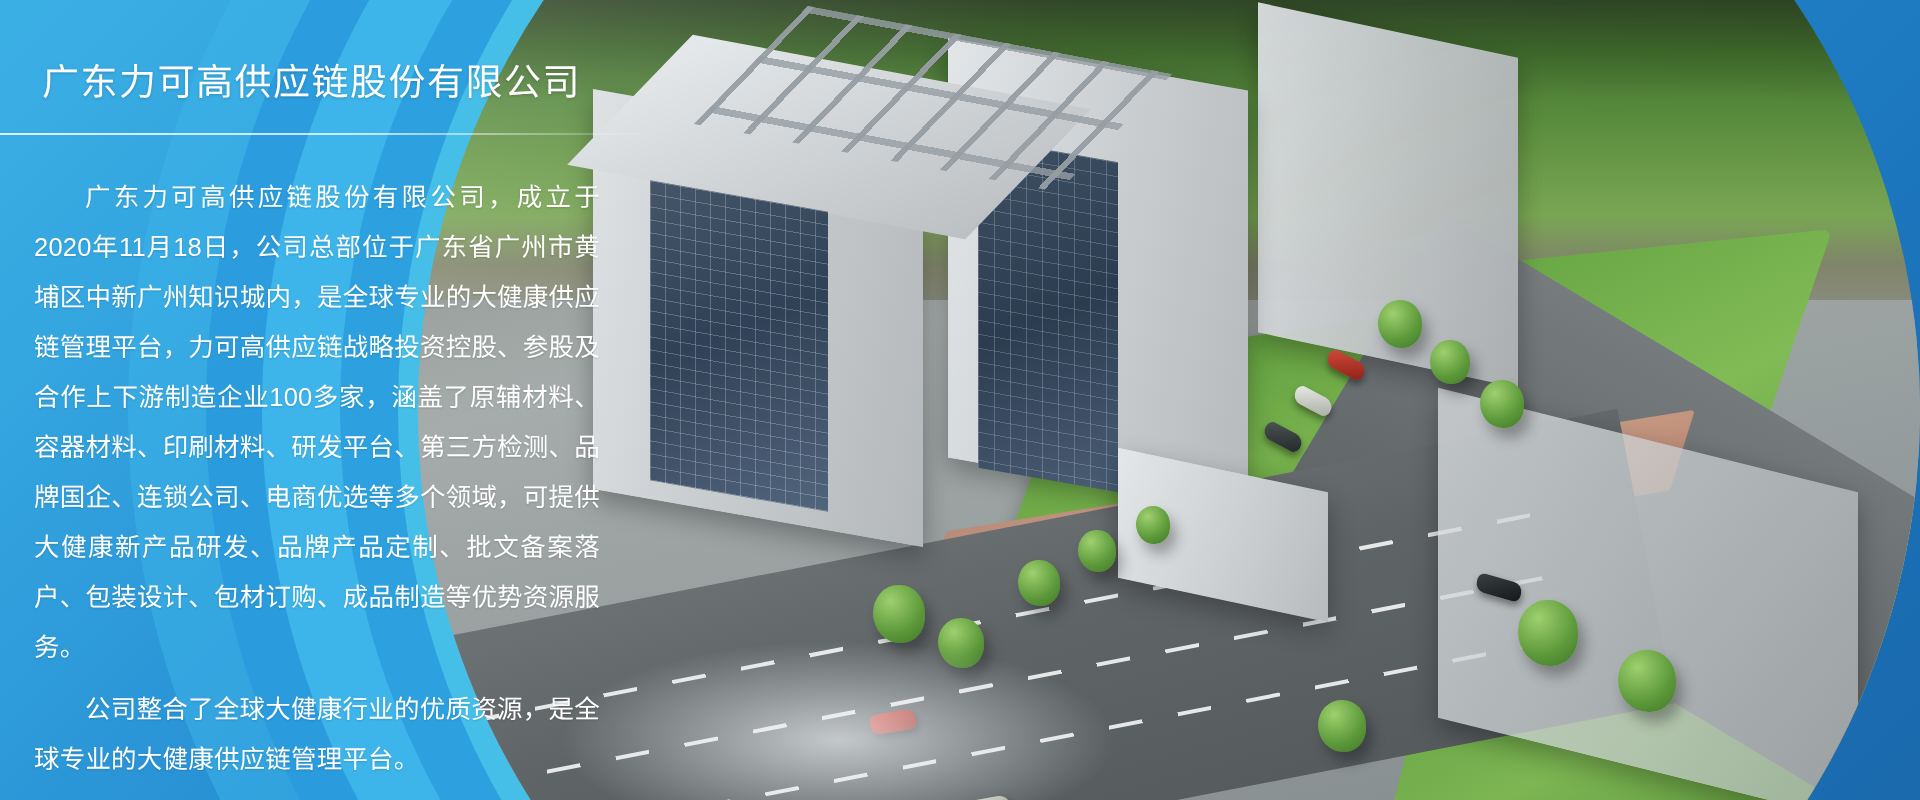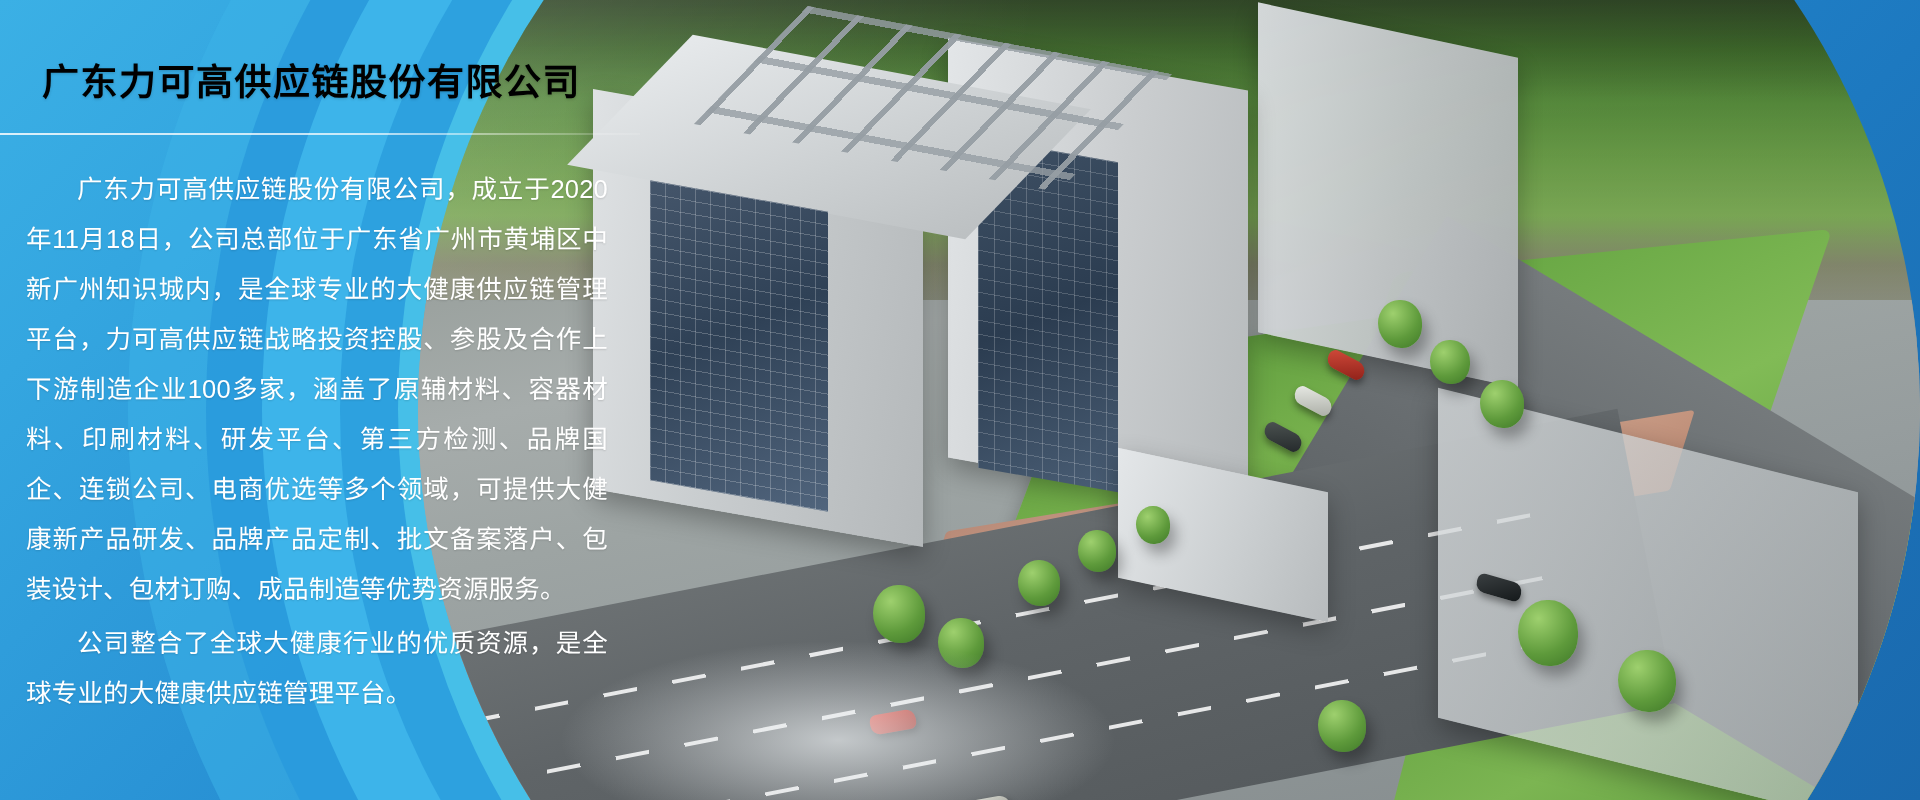--- a/index.html
+++ b/index.html
@@ -322,23 +322,23 @@
     width: 640px;
     height: 800px;
     padding: 0;
     z-index: 20;
   }
   .title {
     position: absolute;
     left: 42px;
     top: 52px;
     font-size: 37px;
-    font-weight: 700;
+    font-weight: 400;
     letter-spacing: 1.5px;
-    color: #000000;
+    color: #ffffff;
     white-space: nowrap;
     text-shadow: 0 1px 3px rgba(0,0,0,0.18);
   }
   .title-rule {
     position: absolute;
     left: 0;
     top: 133px;
     width: 640px;
     height: 2px;
     background: linear-gradient(to right, rgba(255,255,255,0.82) 0%, rgba(255,255,255,0.72) 55%, rgba(255,255,255,0.10) 100%);
@@ -350,21 +350,21 @@
     width: 590px;
     color: #ffffff;
     font-size: 25.5px;
     line-height: 50px;
     letter-spacing: 0.2px;
     text-align: justify;
     text-align-last: left;
     text-shadow: 0 1px 2px rgba(0,0,0,0.14);
   }
   .body-text p {
-    margin: 4px;
+    margin: 12px;
     text-indent: 2em;
   }
 </style>
 </head>
 <body>
 
 <div id="banner">
 
   <div class="bg-gradient"></div>
 

